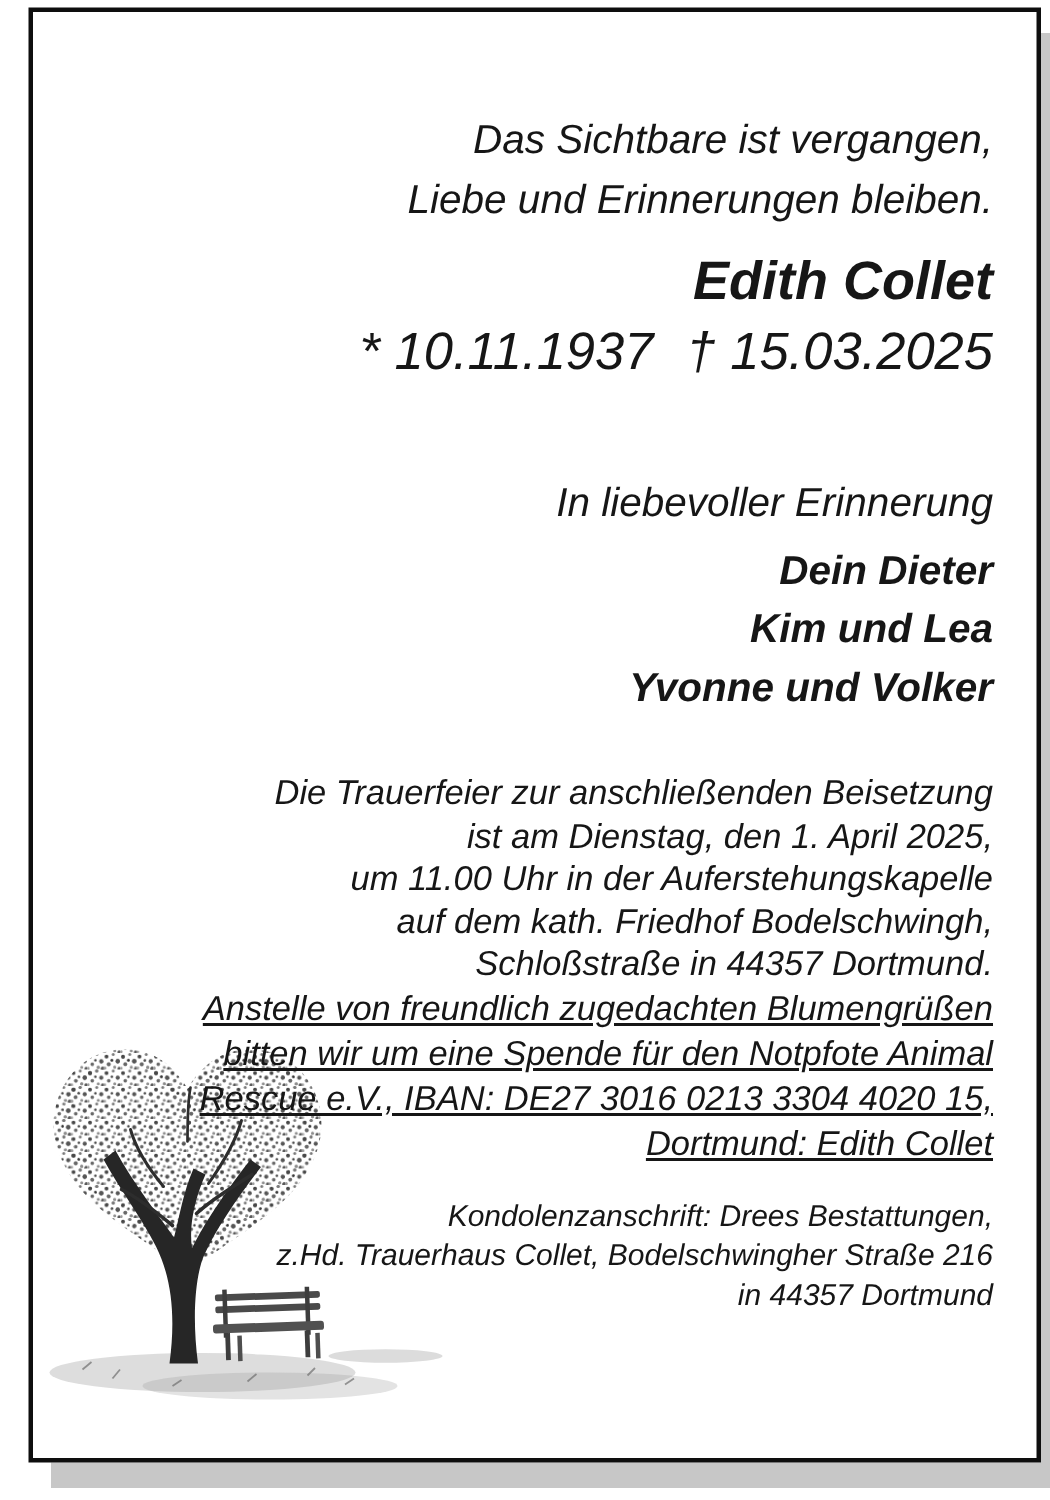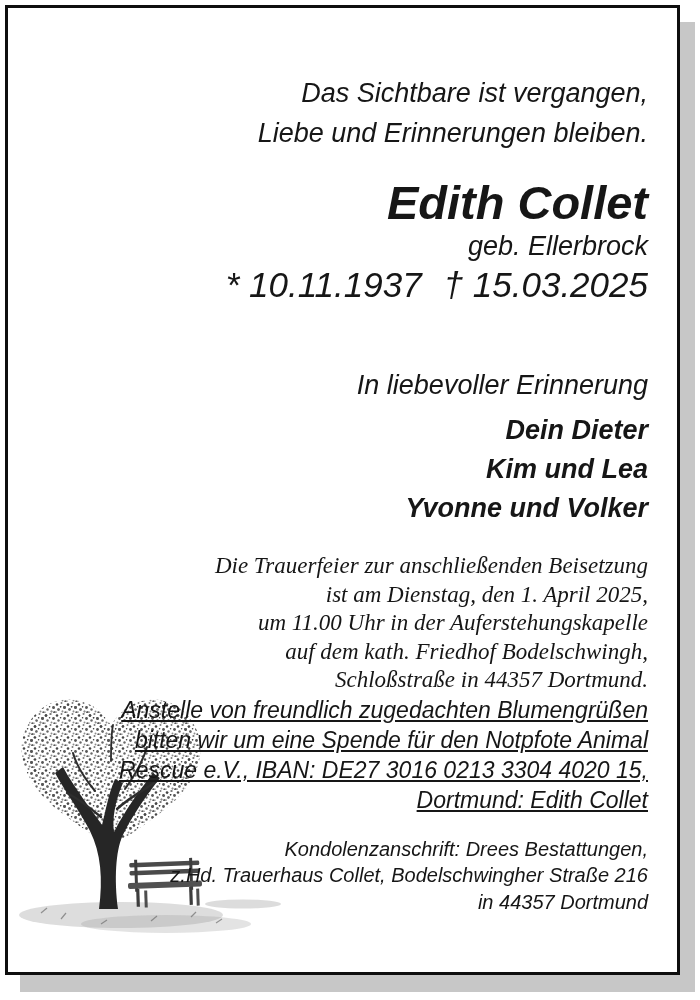--- a/index.html
+++ b/index.html
@@ -12,21 +12,21 @@
     font-family: "Liberation Sans", sans-serif;
   }
   .stage {
     position: relative;
     width: 700px;
     height: 1000px;
     background: #ffffff;
   }
   .card {
     position: absolute;
-    left: 5px;
+    left: 19px;
     top: 5px;
     width: 669px;
     height: 964px;
     background: #ffffff;
     border: 3px solid #0e0e0e;
     box-shadow: 15px 17px 0 0 #c7c7c7;
   }
   .content {
     position: absolute;
     left: 30px;
@@ -34,24 +34,24 @@
     top: 65px;
     text-align: right;
     color: #161616;
     font-style: italic;
   }
   .verse-line {
     font-size: 27px;
     line-height: 40px;
   }
   .deceased-name {
-    font-size: 47px;
+    font-size: 36px;
     font-weight: bold;
     line-height: 52px;
-    margin-top: 24px;
+    margin-top: 8px;
   }
   .maiden-name {
     font-size: 27px;
     line-height: 34px;
   }
   .dates-line {
     font-size: 35px;
     line-height: 36px;
     margin-top: 4px;
   }
@@ -64,22 +64,21 @@
   }
   .mourners {
     margin-top: 8px;
   }
   .mourner-line {
     font-size: 27px;
     font-weight: bold;
     line-height: 39px;
   }
   .service {
-    margin-top: 24px;
-    font-family: Liberation Serif, serif;
+    margin-top: 36px;
   }
   .service-line {
     font-size: 23px;
     line-height: 28.5px;
   }
   .donation {
     text-decoration: underline;
   }
   .donation-line {
     font-size: 23px;
@@ -165,21 +164,20 @@
           <path d="M205,232 l6,-4"></path>
           <path d="M90,233 l6,-4"></path>
       </g>
     </svg>
 
     <div class="content">
       <div class="verse-line">Das Sichtbare ist vergangen,</div>
       <div class="verse-line">Liebe und Erinnerungen bleiben.</div>
 
       <div class="deceased-name">Edith Collet</div>
-      <div class="maiden-name">geb. Ellerbrock</div>
 
       <div class="dates-line">
         <span class="birth">* 10.11.1937</span><span>† 15.03.2025</span>
       </div>
 
       <div class="memorial-heading">In liebevoller Erinnerung</div>
 
       <div class="mourners">
         <div class="mourner-line">Dein Dieter</div>
         <div class="mourner-line">Kim und Lea</div>

